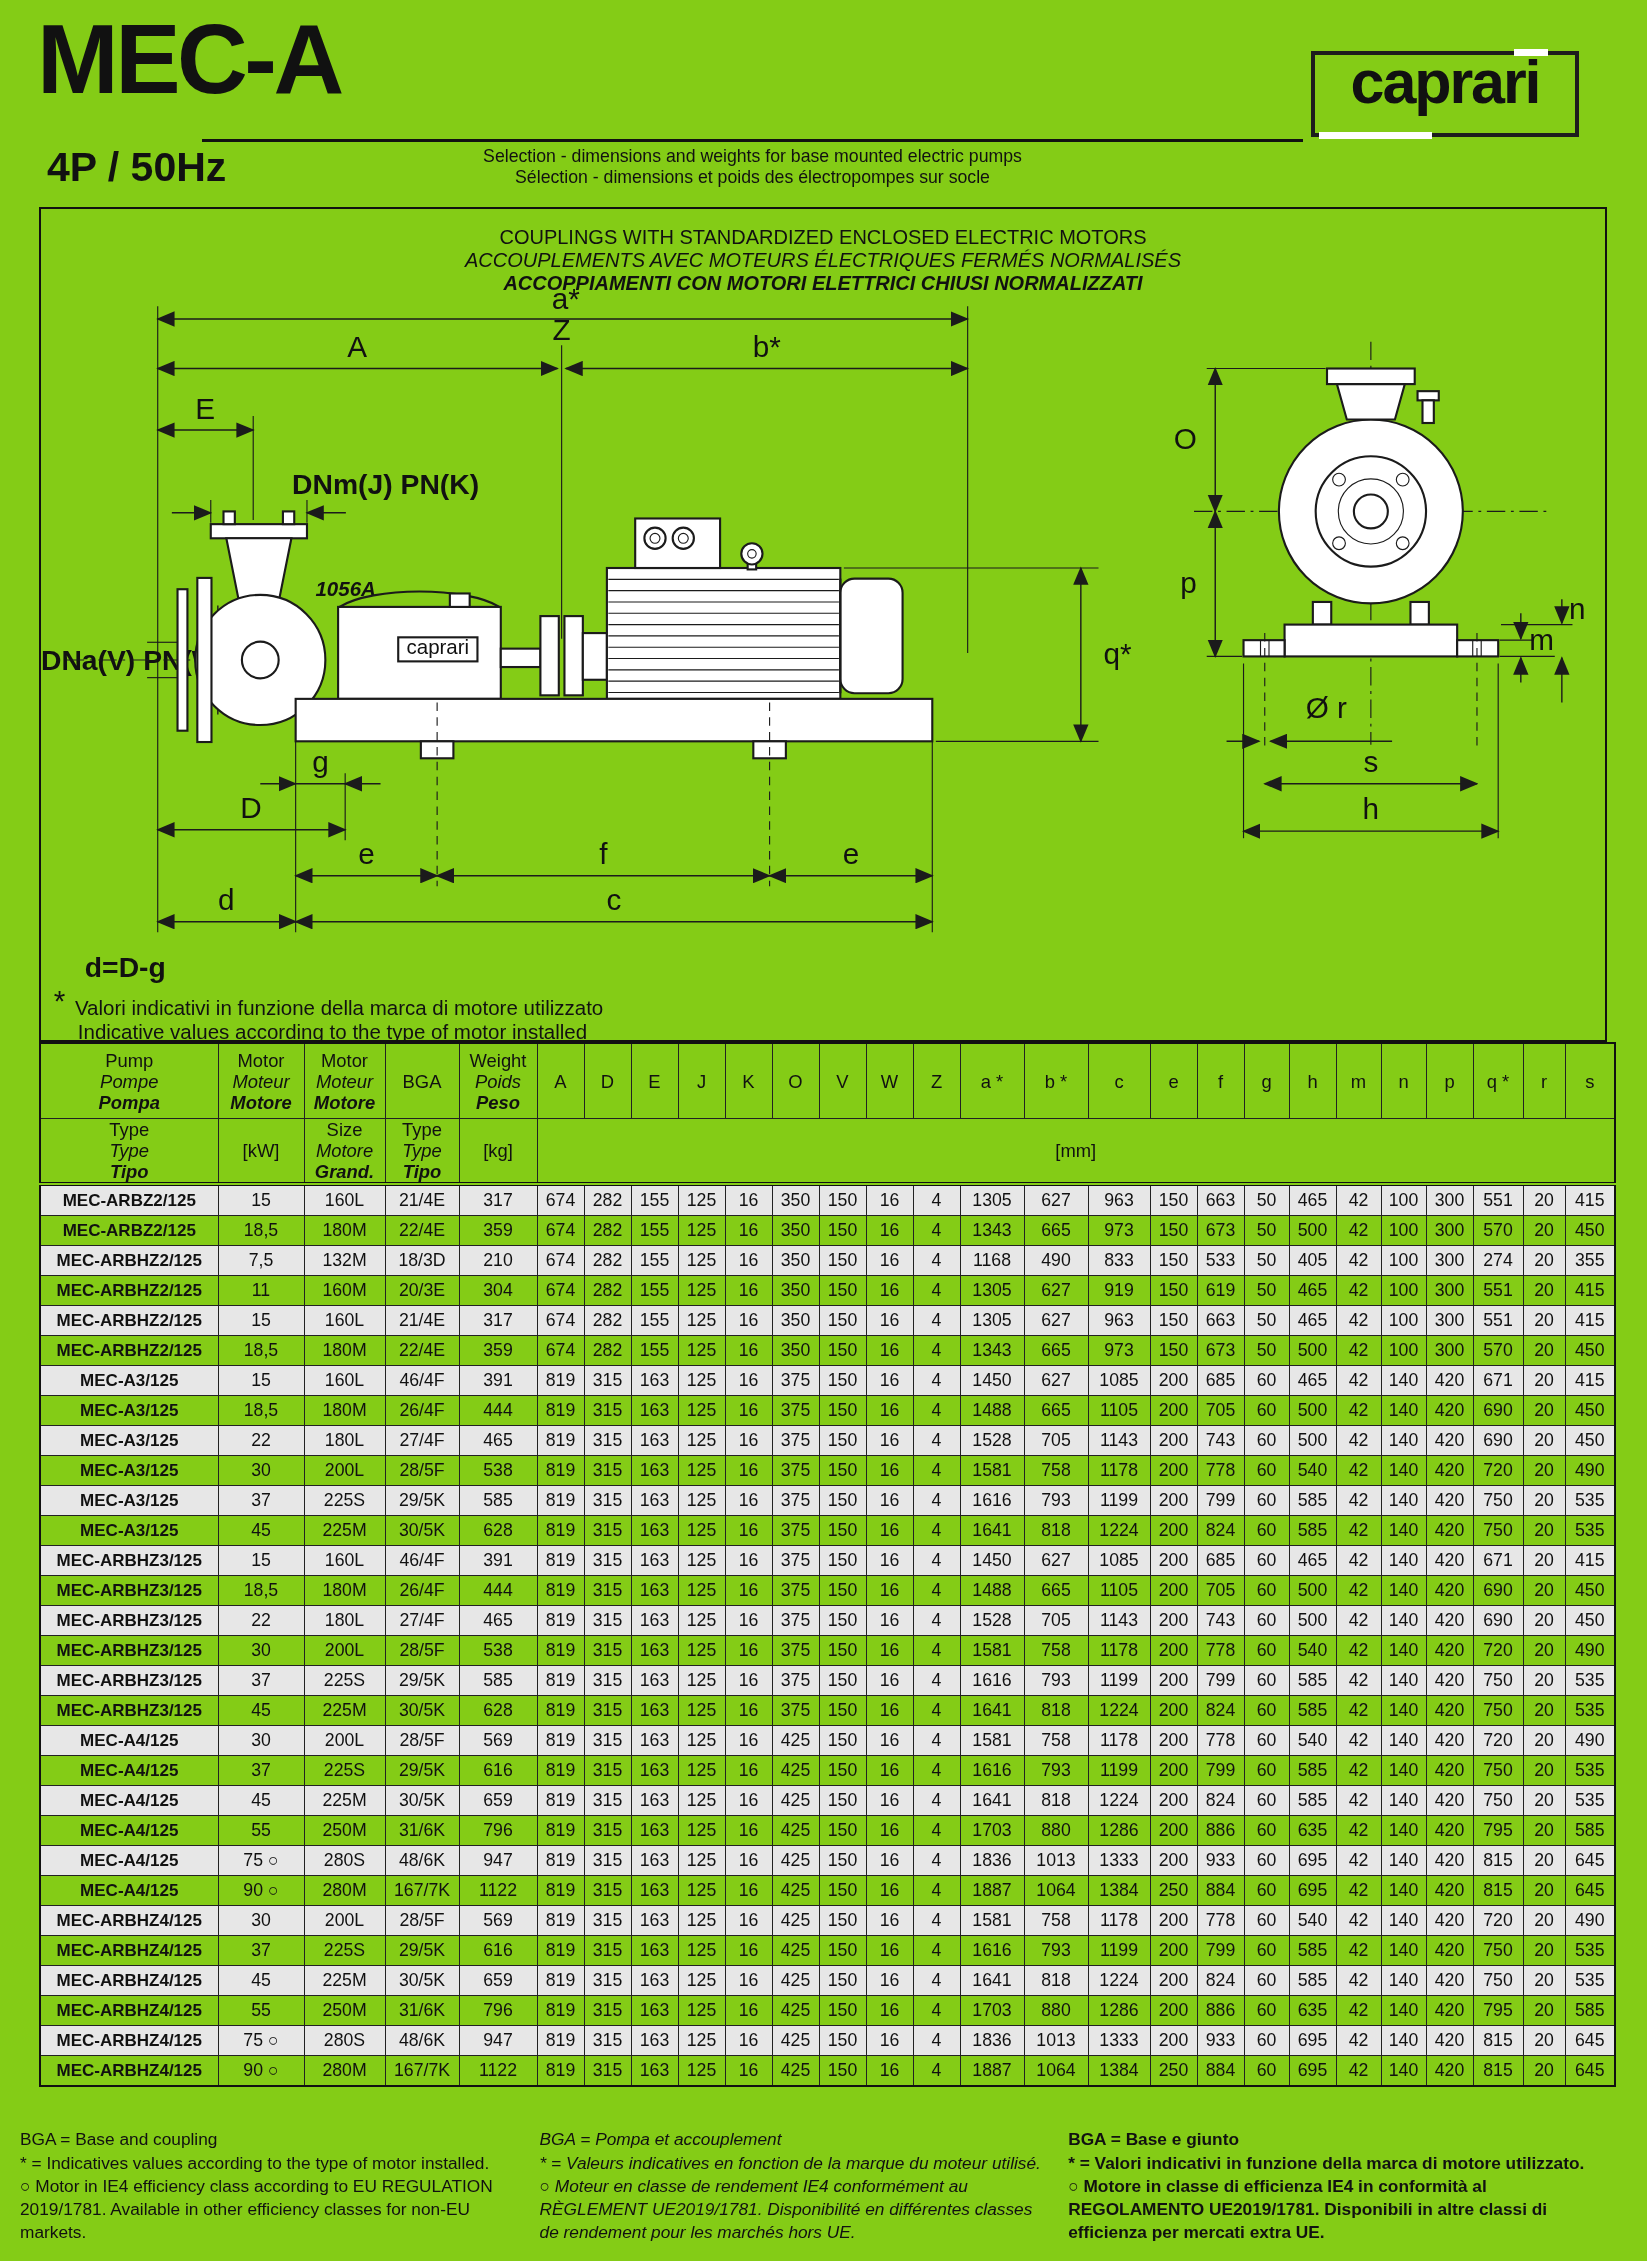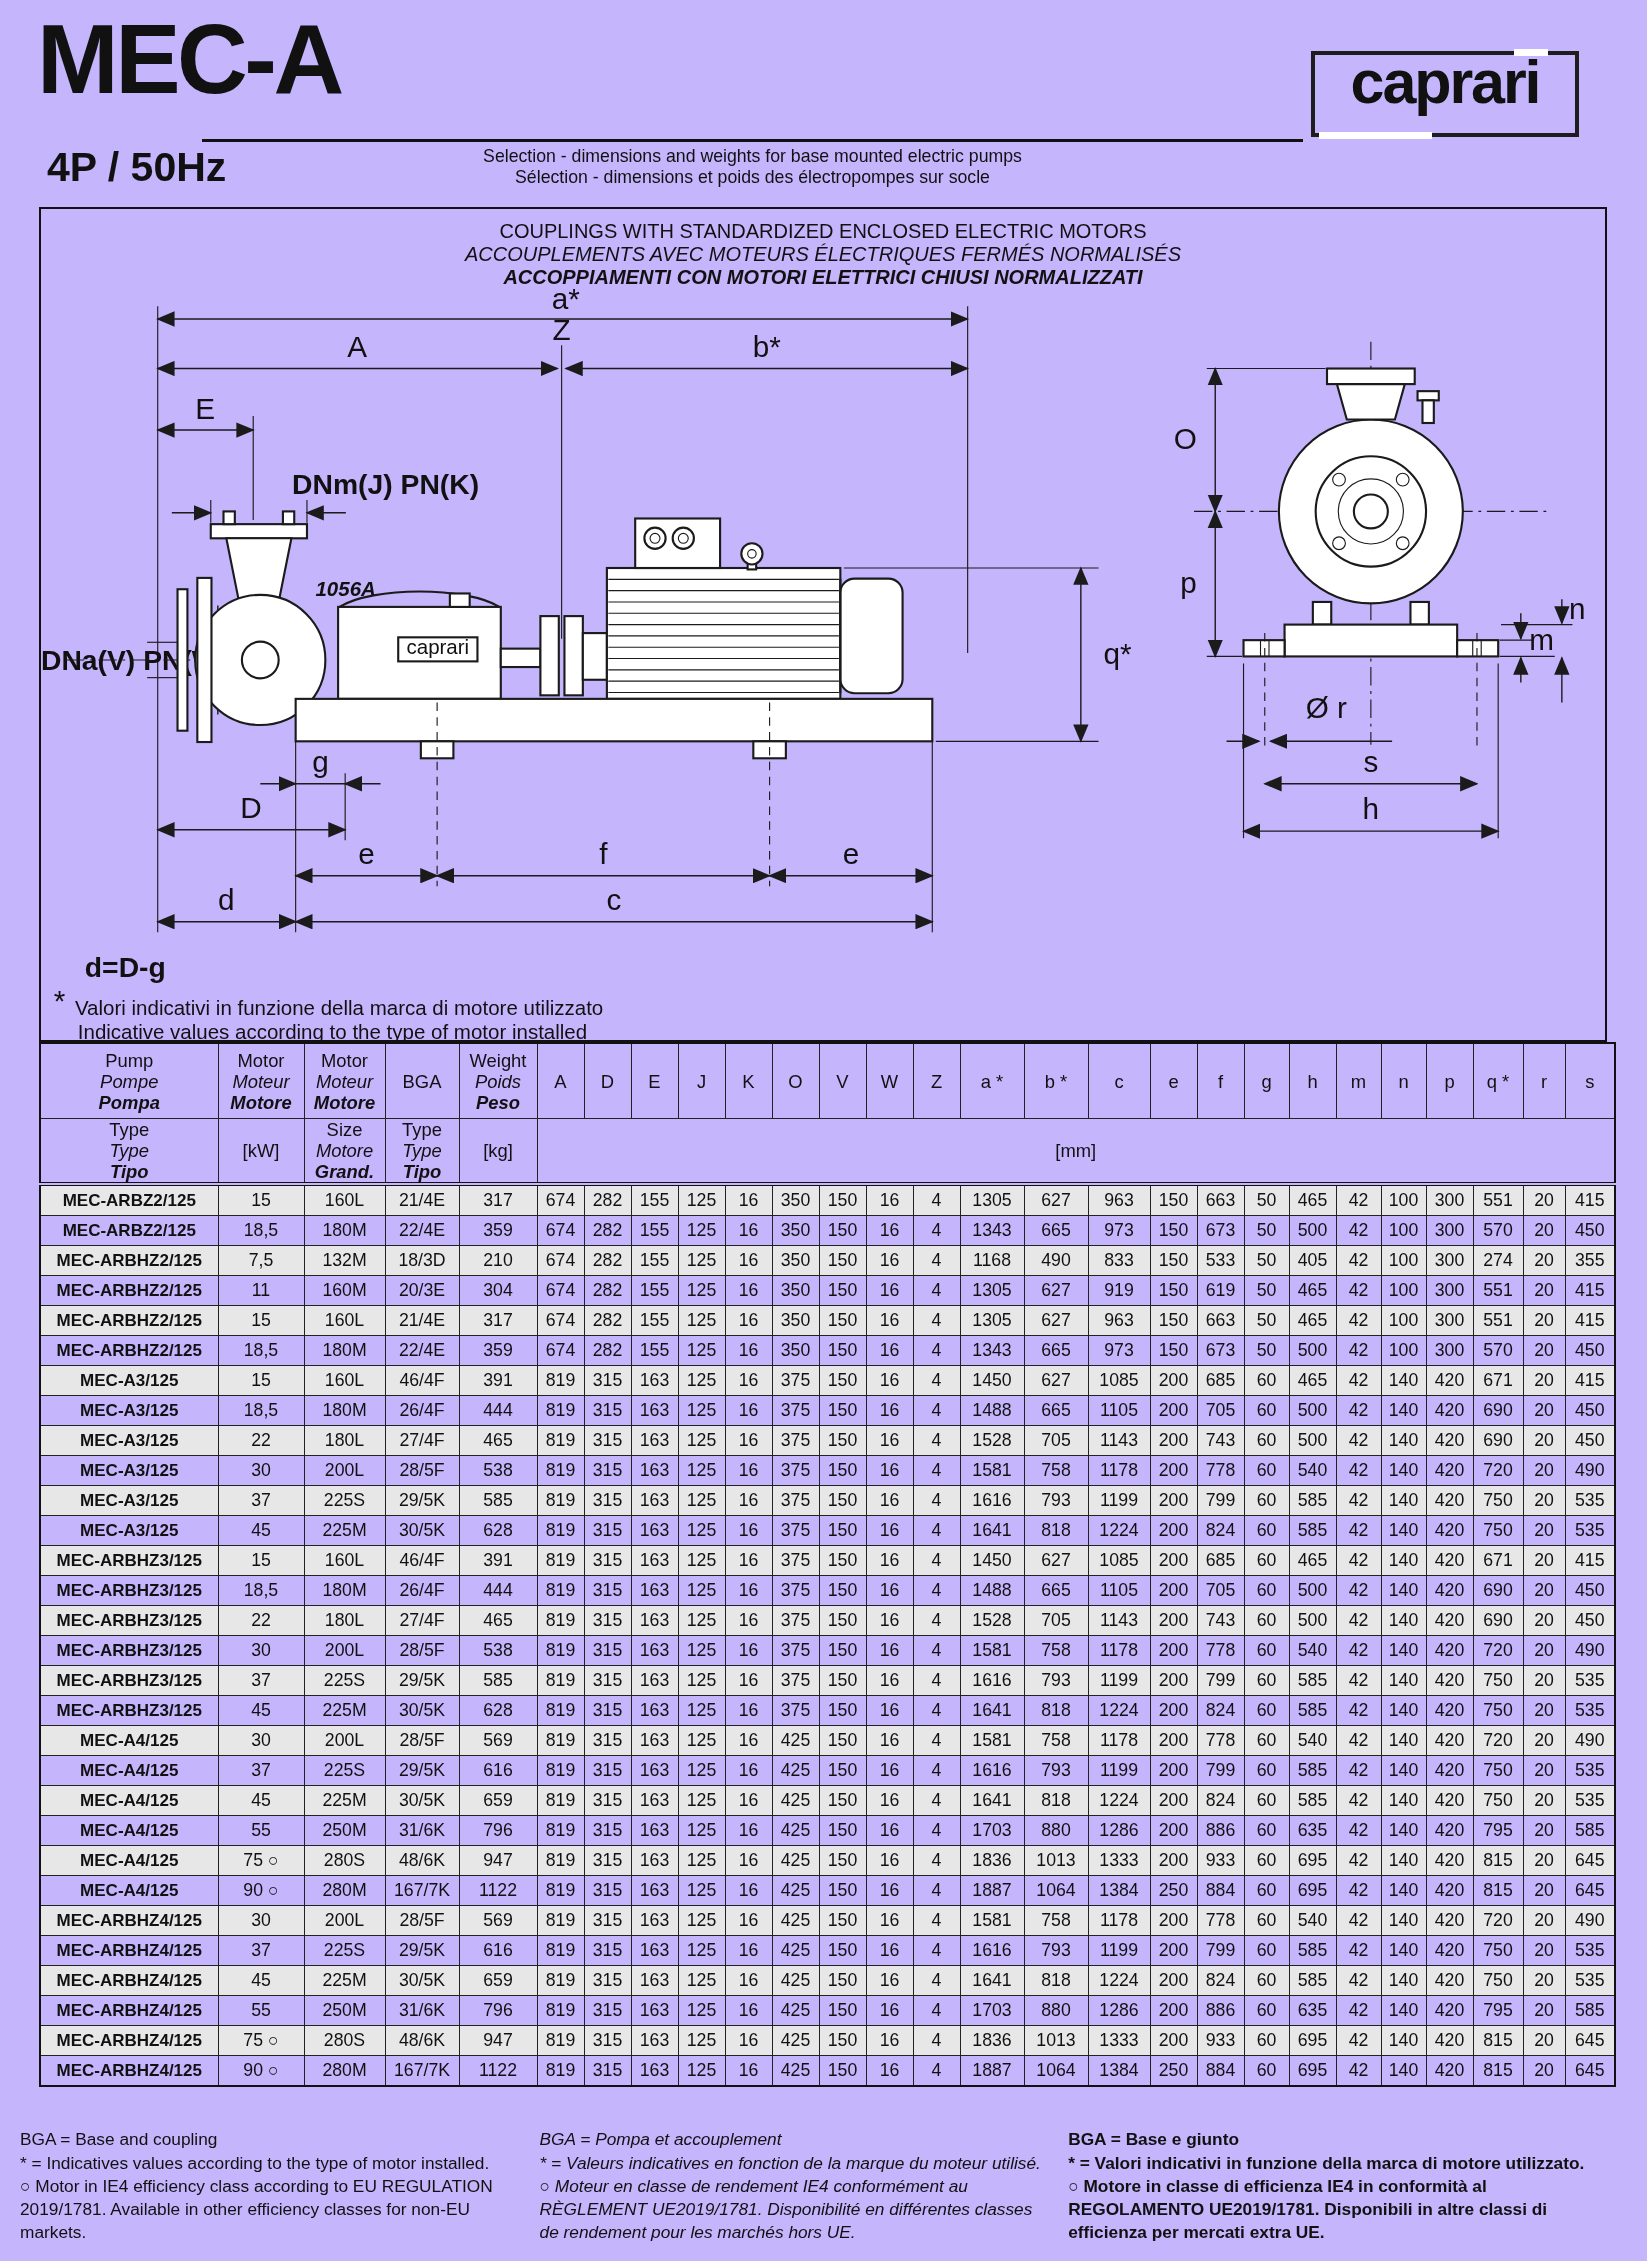--- a/index.html
+++ b/index.html
@@ -1,35 +1,35 @@
 <!DOCTYPE html>
 <html style="font-size:11.3px"><head>
 <meta charset="utf-8">
 <style>
   html,body{margin:0;padding:0;background:#fff;}
-  .page{position:relative;width:1647px;height:2261px;background:#c4b5fd;overflow:hidden;
+  .page{position:relative;width:1647px;height:2261px;background:#84cc16;overflow:hidden;
         font-family:"Liberation Sans",sans-serif;color:#111;}
   
   .brand-title{position:absolute;left:37px;top:10px;font-size:98px;font-weight:bold;
                letter-spacing:-3.5px;line-height:1;}
   .brand-sub{position:absolute;left:47px;top:147px;font-size:41px;font-weight:bold;line-height:1;}
   .head-rule{position:absolute;left:202px;top:139px;width:1101px;height:2.8px;background:#111;}
   .taglines{position:absolute;left:202px;top:146px;width:1101px;text-align:center;
             font-size:17.7px;line-height:21px;}
   .tag-fr{}
   .tag-it{font-weight:bold;}
   .logo{position:absolute;left:1311px;top:51px;width:260px;height:78px;border:4.2px solid #1d1d1d;}
   .logo-text{position:absolute;left:0;top:-8.5px;width:100%;text-align:center;
              font-size:61px;font-weight:bold;letter-spacing:-2.1px;}
   .logo-gap-top{position:absolute;left:199px;top:-5.7px;width:34px;height:7px;background:#fff;}
   .logo-gap-bottom{position:absolute;left:4.2px;bottom:-5.7px;width:113px;height:7px;background:#fff;}
   
   .draw-box{position:absolute;left:39px;top:207px;width:1568px;height:835px;
             border:2.1px solid #111;box-sizing:border-box;}
-  .draw-title{padding-top:11px;text-align:center;font-size:20px;line-height:23px;}
+  .draw-title{padding-top:17px;text-align:center;font-size:20px;line-height:23px;}
   .dt-fr{font-style:italic;}
   .dt-it{font-weight:bold;font-style:italic;}
   .draw-svg{position:absolute;left:0;top:76px;}
   
   .dims-table{position:absolute;left:39px;top:1042px;width:1568px;border-collapse:collapse;
               table-layout:fixed;border:2.8px solid #111;}
   .dims-table th,.dims-table td{border:1.4px solid #222;text-align:center;vertical-align:middle;
               padding:0;overflow:hidden;}
   .dims-table thead tr.r2 th{border-bottom:4.2px double #111;}
   .dims-table th{font-size:18.4px;font-weight:normal;line-height:21px;}

